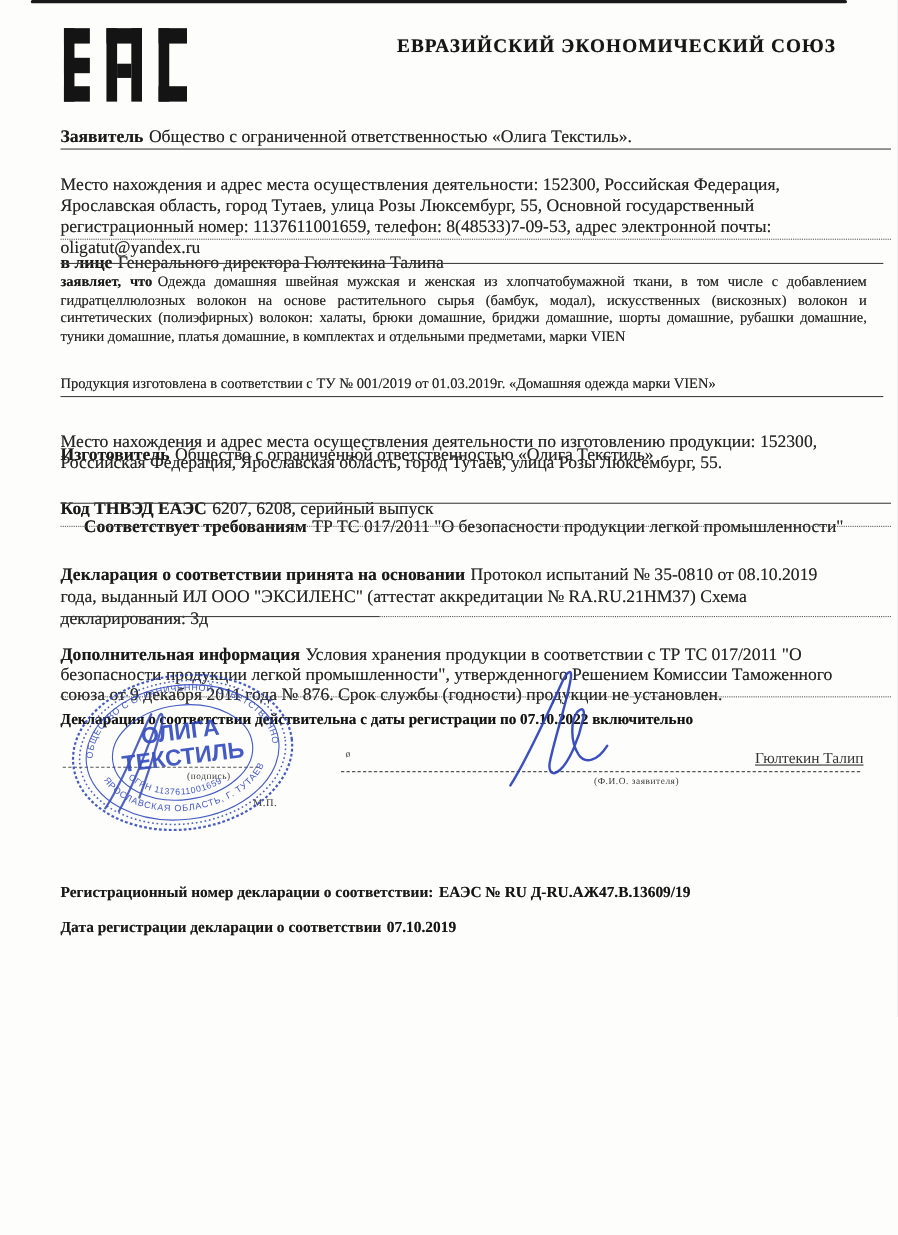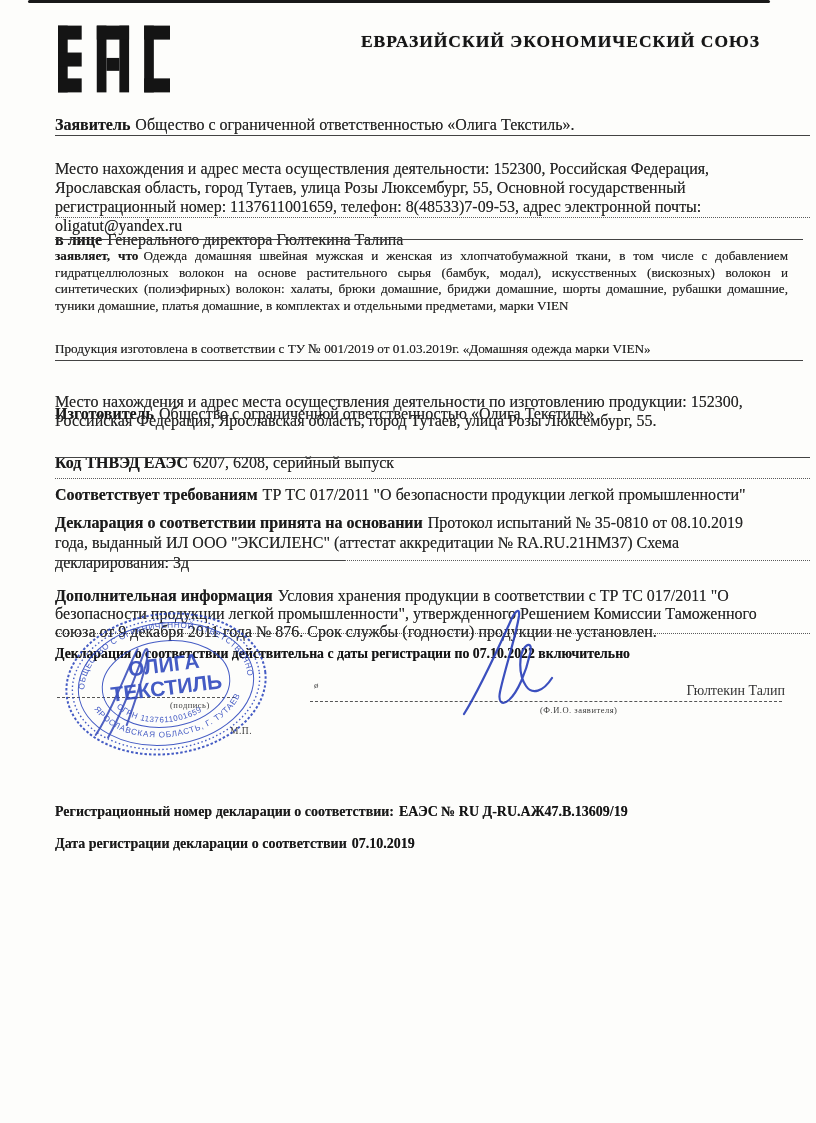--- a/index.html
+++ b/index.html
@@ -17,21 +17,21 @@
   .hr.dashed{border-top:1px dashed #555;}
   .title-wrap{position:absolute;left:180px;top:30px;width:580px;text-align:right;}
   .title-line{font-size:17.5px;font-weight:bold;letter-spacing:1px;line-height:23px;
       color:#161616;text-shadow:0 0 .7px rgba(0,0,0,.65);}
   .scanline{position:absolute;left:28px;top:0;width:742px;height:3px;background:#191919;border-radius:2px;}
   .justify{text-align:justify;}
   .small-cap{position:absolute;font-size:8.5px;color:#3a3a3a;letter-spacing:.5px;margin-left:48px;}
   .boldrow{font-weight:bold;color:#151515;}
   .stamp-svg{position:absolute;left:50px;top:608px;opacity:.88;z-index:3;}
   .sig-svg{position:absolute;left:446px;top:602px;z-index:3;}
-  .name-right{position:absolute;left:620px;top:683px;width:165px;text-align:right;font-size:14px;color:#333;}
+  .name-right{position:absolute;left:620px;top:683px;width:165px;text-align:right;font-size:14px;color:#333;text-decoration:underline;}
   .stray{position:absolute;left:314px;top:680px;font-size:9px;color:#444;}
 </style>
 </head>
 <body>
 
 <div class="page">
 
   <div class="scanline"></div>
 
   <svg class="eac" style="position:absolute;left:58px;top:25px;" width="112" height="68" viewBox="0 0 104 62">
@@ -66,21 +66,21 @@
   <p class="txt justify" style="top:235px;font-size:13.2px;line-height:16.6px;width:733px;"><b class="lbl">заявляет, что</b><span>Одежда домашняя швейная мужская и женская из хлопчатобумажной ткани, в том числе с добавлением гидратцеллюлозных волокон на основе растительного сырья (бамбук, модал), искусственных (вискозных) волокон и синтетических (полиэфирных) волокон: халаты, брюки домашние, бриджи домашние, шорты домашние, рубашки домашние, туники домашние, платья домашние, в комплектах и отдельными предметами, марки VIEN</span></p>
   <p class="txt justify" style="top:328px;font-size:13.2px;line-height:16.6px;width:733px;">Продукция изготовлена в соответствии с ТУ № 001/2019 от 01.03.2019г. «Домашняя одежда марки VIEN»</p>
   <div class="hr" style="left:55px;top:360px;width:748px;"></div>
 
   <p class="txt" style="top:356px;margin-top:48px;"><b class="lbl">Изготовитель</b><span>Общество с ограниченной ответственностью «Олига Текстиль»</span></p>
   <p class="txt" style="top:376px;">Место нахождения и адрес места осуществления деятельности по изготовлению продукции: 152300, Российская Федерация, Ярославская область, город Тутаев, улица Розы Люксембург, 55.</p>
 
   <p class="txt" style="top:437px;"><b class="lbl" style="font-weight:600;">Код ТНВЭД ЕАЭС</b><span>6207, 6208, серийный выпуск</span></p>
   <div class="hr" style="left:55px;top:457px;width:755px;"></div>
 
-  <p class="txt" style="top:469px;"><b class="lbl">Соответствует требованиям</b><span>ТР ТС 017/2011 "О безопасности продукции легкой промышленности"</span></p>
+  <p class="txt" style="top:454px;text-align:center;"><b class="lbl">Соответствует требованиям</b><span>ТР ТС 017/2011 "О безопасности продукции легкой промышленности"</span></p>
   <div class="hr dotted" style="left:55px;top:478px;width:755px;"></div>
 
   <p class="txt" style="top:497px;line-height:20px;width:720px;"><b class="lbl">Декларация о соответствии принята на основании</b><span>Протокол испытаний № 35-0810 от 08.10.2019 года, выданный ИЛ ООО "ЭКСИЛЕНС" (аттестат аккредитации № RA.RU.21НМ37) Схема декларирования: 3д</span></p>
   <div class="hr" style="left:55px;top:560px;width:290px;"></div>
   <div class="hr dotted" style="left:345px;top:560px;width:465px;"></div>
 
   <p class="txt" style="top:571px;line-height:18px;"><b class="lbl">Дополнительная информация</b><span>Условия хранения продукции в соответствии с ТР ТС 017/2011 "О безопасности продукции легкой промышленности", утвержденного Решением Комиссии Таможенного союза от 9 декабря 2011 года № 876. Срок службы (годности) продукции не установлен.</span></p>
   <div class="hr dotted" style="left:55px;top:633px;width:755px;"></div>
 
   <p class="txt boldrow" style="top:630px;font-size:13.8px;">Декларация о соответствии действительна с даты регистрации по 07.10.2022 включительно</p>

